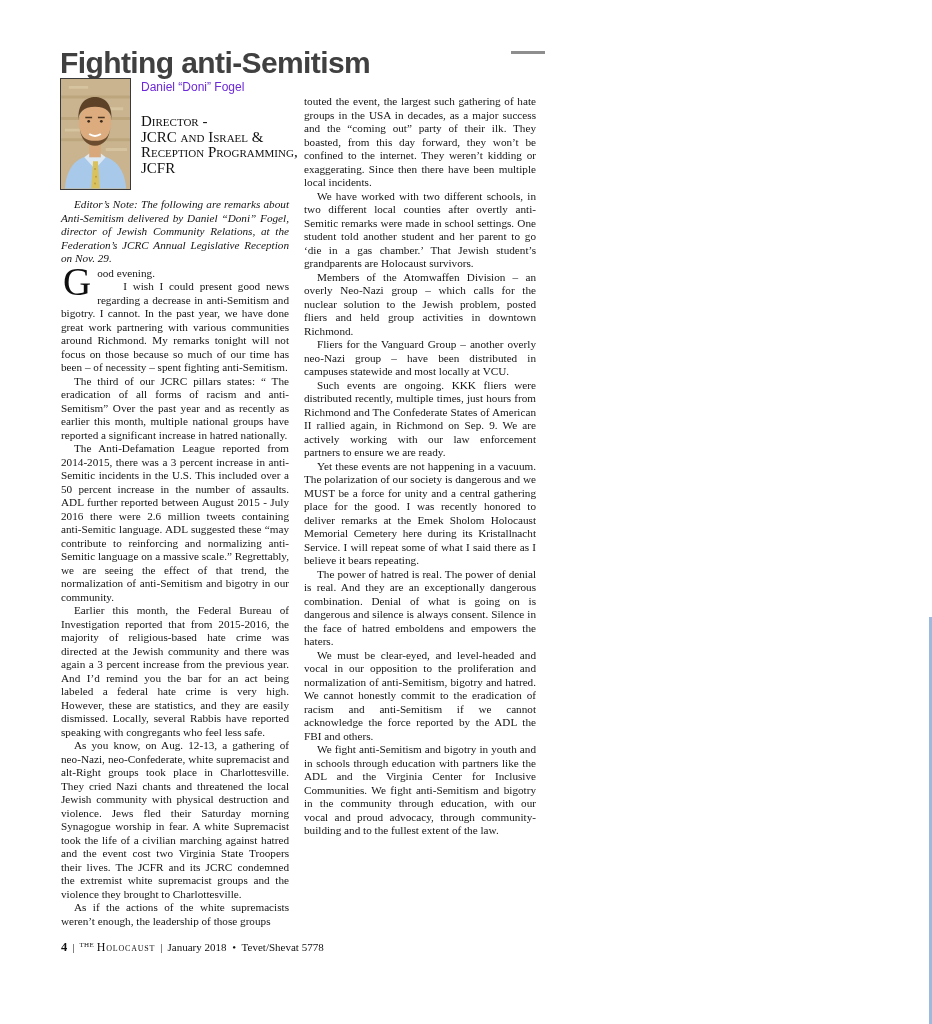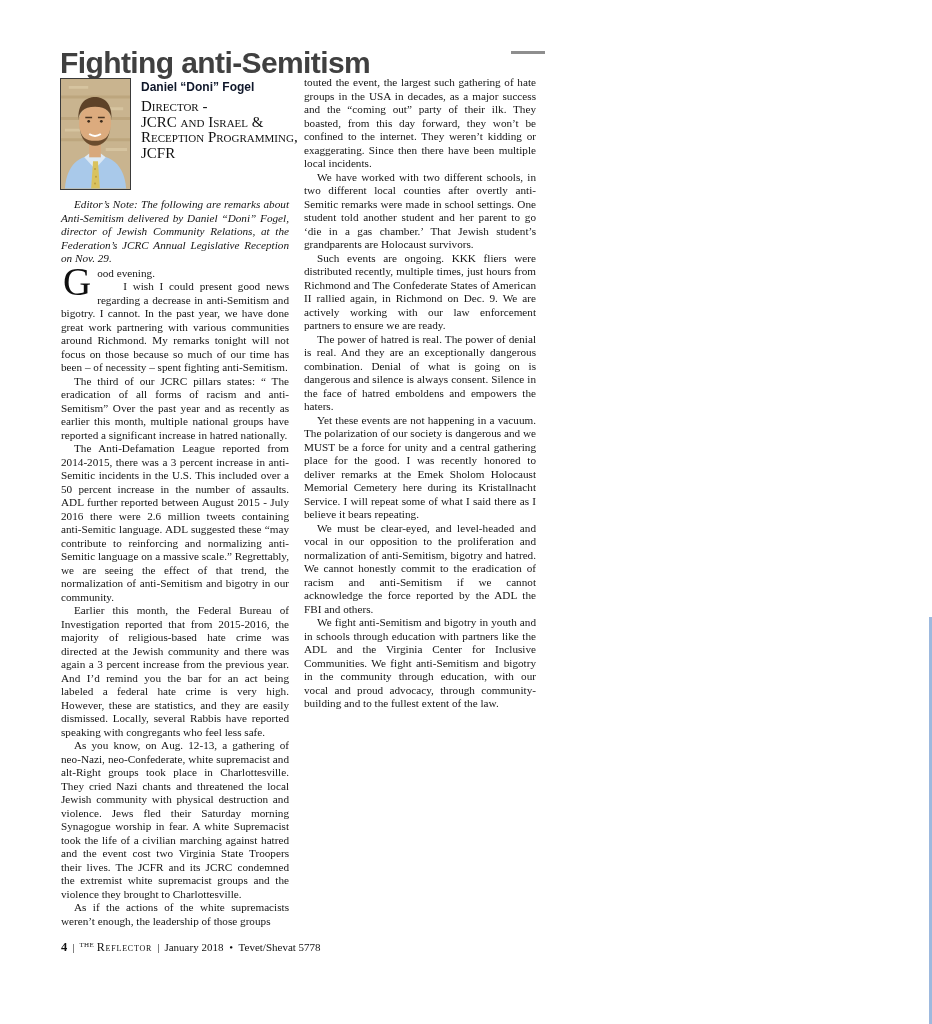--- a/index.html
+++ b/index.html
@@ -28,29 +28,29 @@
     position: absolute; left: 60px; top: 78px;
     width: 71px; height: 112px;
     border: 1px solid #3a3a3a; box-sizing: border-box;
     overflow: hidden; background: #c9b48f;
   }
   .photo-frame svg { display: block; width: 100%; height: 100%; }
 
   .byline { position: absolute; left: 141px; top: 80px; width: 160px; }
   .byline-name {
     font-family: "Liberation Sans", sans-serif;
-    font-weight: bold; font-size: 12px; color: #0f172a; margin-bottom: 5px;
+    font-weight: normal; font-size: 12px; color: #6d28d9; margin-bottom: 20px;
   }
   .byline-role {
     font-variant: small-caps; font-size: 15px; line-height: 15.5px; color: #111;
   }
 
   .col { position: absolute; }
   .col-left  { left: 61px;  top: 198px; width: 228px; }
-  .col-right { left: 304px; top: 76px;  width: 232px; }
+  .col-right { left: 304px; top: 95px;  width: 232px; }
 
   .col p {
     margin: 0; text-align: justify;
     font-size: 11.2px; line-height: 13.5px;
     text-indent: 13px; color: #141414;
   }
   .col p.no-indent { text-indent: 0; }
   .editors-note { font-style: italic; margin-bottom: 1px !important; }
 
   .dropcap-para { text-indent: 0 !important; }
@@ -130,26 +130,28 @@
     <p>The third of our JCRC pillars states: “ The eradication of all forms of racism and anti-Semitism” Over the past year and as recently as earlier this month, multiple national groups have reported a significant increase in hatred nationally.</p>
     <p>The Anti-Defamation League reported from 2014-2015, there was a 3 percent increase in anti-Semitic incidents in the U.S. This included over a 50 percent increase in the number of assaults. ADL further reported between August 2015 - July 2016 there were 2.6 million tweets containing anti-Semitic language. ADL suggested these “may contribute to reinforcing and normalizing anti-Semitic language on a massive scale.” Regrettably, we are seeing the effect of that trend, the normalization of anti-Semitism and bigotry in our community.</p>
     <p>Earlier this month, the Federal Bureau of Investigation reported that from 2015-2016, the majority of religious-based hate crime was directed at the Jewish community and there was again a 3 percent increase from the previous year. And I’d remind you the bar for an act being labeled a federal hate crime is very high. However, these are statistics, and they are easily dismissed. Locally, several Rabbis have reported speaking with congregants who feel less safe.</p>
     <p>As you know, on Aug. 12-13, a gathering of neo-Nazi, neo-Confederate, white supremacist and alt-Right groups took place in Charlottesville. They cried Nazi chants and threatened the local Jewish community with physical destruction and violence. Jews fled their Saturday morning Synagogue worship in fear. A white Supremacist took the life of a civilian marching against hatred and the event cost two Virginia State Troopers their lives. The JCFR and its JCRC condemned the extremist white supremacist groups and the violence they brought to Charlottesville.</p>
     <p>As if the actions of the white supremacists weren’t enough, the leadership of those groups</p>
   </div>
 
   <div class="col col-right">
     <p class="no-indent">touted the event, the largest such gathering of hate groups in the USA in decades, as a major success and the “coming out” party of their ilk. They boasted, from this day forward, they won’t be confined to the internet. They weren’t kidding or exaggerating. Since then there have been multiple local incidents.</p>
     <p>We have worked with two different schools, in two different local counties after overtly anti-Semitic remarks were made in school settings. One student told another student and her parent to go ‘die in a gas chamber.’ That Jewish student’s grandparents are Holocaust survivors.</p>
-    <p>Such events are ongoing. KKK fliers were distributed recently, multiple times, just hours from Richmond and The Confederate States of American II rallied again, in Richmond on Dec. 9. We are actively working with our law enforcement partners to ensure we are ready.</p>
+    <p>Members of the Atomwaffen Division – an overly Neo-Nazi group – which calls for the nuclear solution to the Jewish problem, posted fliers and held group activities in downtown Richmond.</p>
+    <p>Fliers for the Vanguard Group – another overly neo-Nazi group – have been distributed in campuses statewide and most locally at VCU.</p>
+    <p>Such events are ongoing. KKK fliers were distributed recently, multiple times, just hours from Richmond and The Confederate States of American II rallied again, in Richmond on Sep. 9. We are actively working with our law enforcement partners to ensure we are ready.</p>
+    <p>Yet these events are not happening in a vacuum. The polarization of our society is dangerous and we MUST be a force for unity and a central gathering place for the good. I was recently honored to deliver remarks at the Emek Sholom Holocaust Memorial Cemetery here during its Kristallnacht Service. I will repeat some of what I said there as I believe it bears repeating.</p>
     <p>The power of hatred is real. The power of denial is real. And they are an exceptionally dangerous combination. Denial of what is going on is dangerous and silence is always consent. Silence in the face of hatred emboldens and empowers the haters.</p>
-    <p>Yet these events are not happening in a vacuum. The polarization of our society is dangerous and we MUST be a force for unity and a central gathering place for the good. I was recently honored to deliver remarks at the Emek Sholom Holocaust Memorial Cemetery here during its Kristallnacht Service. I will repeat some of what I said there as I believe it bears repeating.</p>
     <p>We must be clear-eyed, and level-headed and vocal in our opposition to the proliferation and normalization of anti-Semitism, bigotry and hatred. We cannot honestly commit to the eradication of racism and anti-Semitism if we cannot acknowledge the force reported by the ADL the FBI and others.</p>
     <p>We fight anti-Semitism and bigotry in youth and in schools through education with partners like the ADL and the Virginia Center for Inclusive Communities. We fight anti-Semitism and bigotry in the community through education, with our vocal and proud advocacy, through community-building and to the fullest extent of the law.</p>
   </div>
 
   <div class="footer">
-    <span class="f-num">4</span><span class="f-sep">|</span><span class="f-the">THE</span> <span class="f-pub">Reflector</span><span class="f-sep">|</span><span>January 2018</span> <span class="f-bullet">•</span> <span>Tevet/Shevat 5778</span>
+    <span class="f-num">4</span><span class="f-sep">|</span><span class="f-the">THE</span> <span class="f-pub">Holocaust</span><span class="f-sep">|</span><span>January 2018</span> <span class="f-bullet">•</span> <span>Tevet/Shevat 5778</span>
   </div>
 
   <div class="edge-line"></div>
 
 </div>
 
 </body></html>

